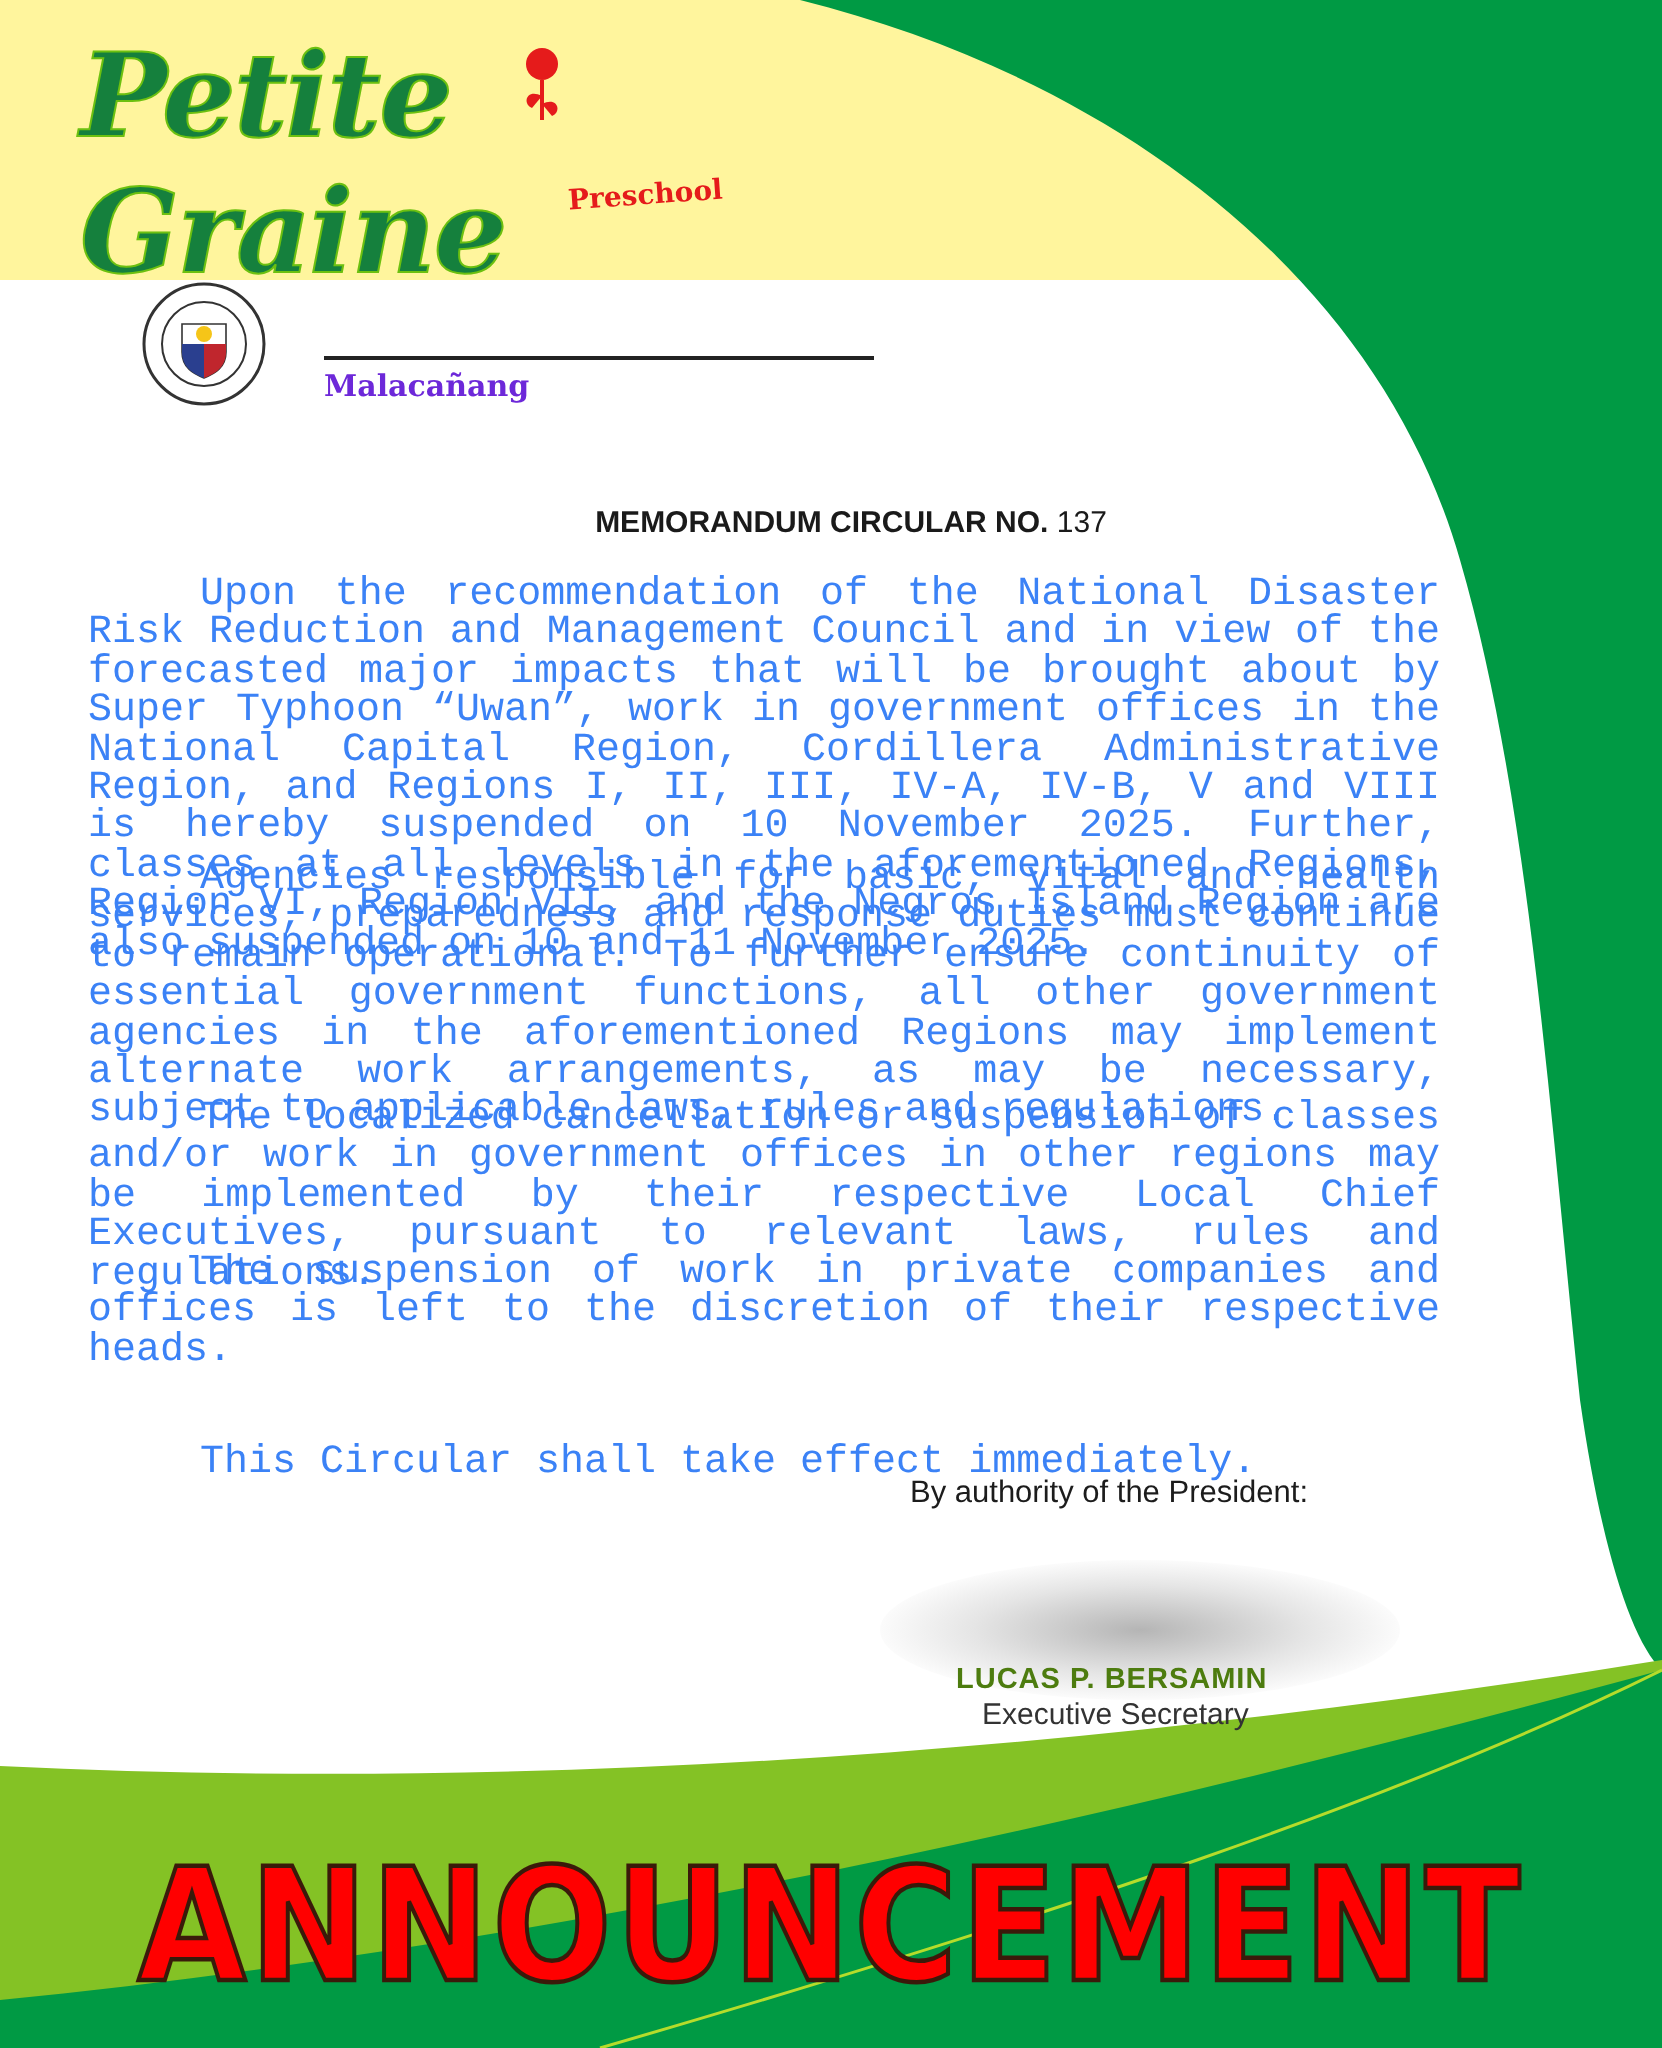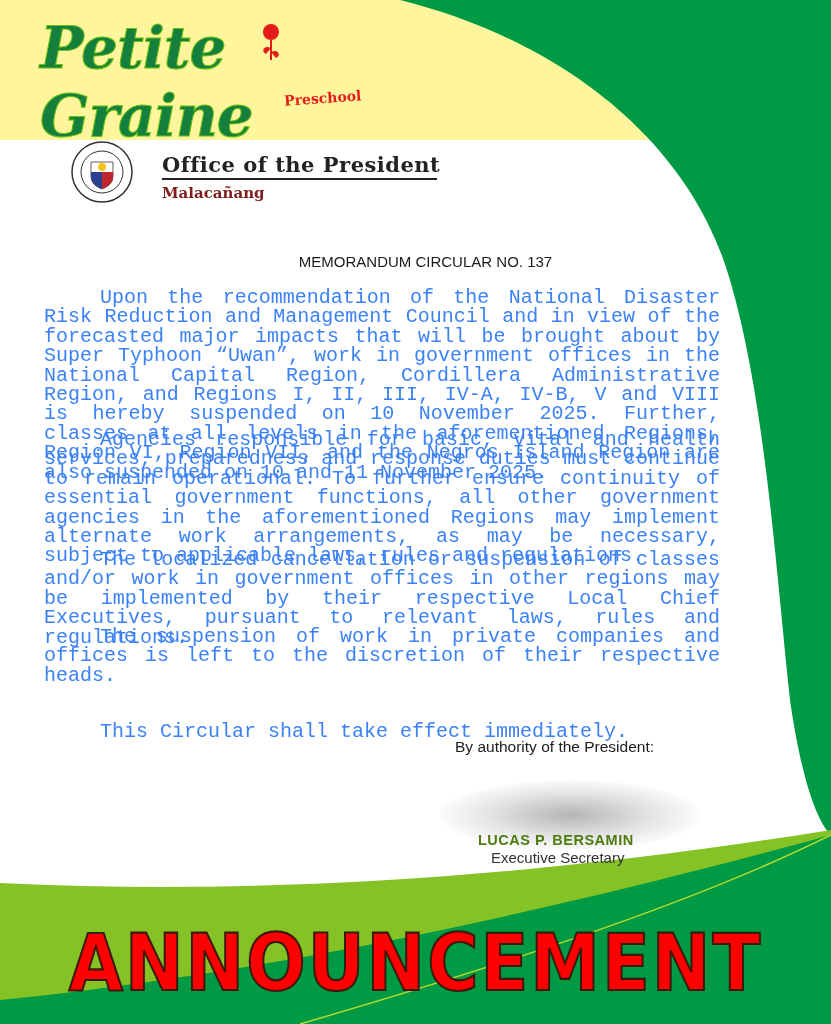--- a/index.html
+++ b/index.html
@@ -6,23 +6,23 @@
   body { width:831px; height:1024px; position:relative; overflow:hidden; background:#ffffff; font-family:"Liberation Sans", sans-serif; }
   .bg { position:absolute; left:0; top:0; width:831px; height:1024px; }
   .logo { position:absolute; left:40px; top:14px; width:360px; height:110px; }
   .logo-main { position:absolute; left:0; top:0; font-family:"DejaVu Serif", serif; font-weight:bold; font-style:italic; font-size:58px; color:#15803d; letter-spacing:-1px; -webkit-text-stroke:1px #6cc010; }
   .logo-sub { position:absolute; left:244px; top:76px; font-family:"DejaVu Serif", serif; font-weight:bold; font-size:14px; color:#e51b1b; transform:rotate(-4deg); }
   .rose { position:absolute; left:218px; top:8px; width:26px; height:40px; }
   .letterhead { position:absolute; left:70px; top:140px; width:380px; height:70px; }
   .seal { position:absolute; left:0; top:0; width:64px; height:64px; }
   .office-title { position:absolute; left:92px; top:12px; font-family:"DejaVu Serif", serif; font-weight:bold; font-size:21px; color:#222; letter-spacing:0.5px; }
   .office-rule { position:absolute; left:92px; top:38px; width:275px; height:2px; background:#222; }
-  .office-sub { position:absolute; left:92px; top:44px; font-family:"DejaVu Serif", serif; font-weight:bold; font-size:15px; color:#7f1d1d; }
+  .office-sub { position:absolute; left:92px; top:44px; font-family:"DejaVu Serif", serif; font-weight:bold; font-size:15px; color:#6d28d9; }
   .memo-title { position:absolute; left:0; width:831px; top:253px; text-align:center; font-size:15px; color:#1a1a1a; padding-left:20px; box-sizing:border-box; }
-  .memo-title b { font-weight:normal; }
+  .memo-title b { font-weight:bold; }
   .body-text { position:absolute; left:44px; width:676px; font-size:20px; line-height:19.4px; color:#3b82f6; text-align:justify;font-family:Liberation Mono, monospace; }
   .body-text .indent { display:inline-block; width:56px; }
   .p1 { top:288px; }
   .p2 { top:430px; }
   .p3 { top:550px; }
   .p4 { top:627px; }
   .p5 { top:684px;margin-top:38px; }
   .by-auth { position:absolute; left:455px; top:738px; font-size:15.5px; color:#1c1c1c; }
   .sig-blur { position:absolute; left:440px; top:780px; width:260px; height:70px; border-radius:50%; background:radial-gradient(ellipse at center, rgba(120,120,120,0.55) 0%, rgba(180,180,180,0.35) 45%, rgba(255,255,255,0) 75%); }
   .sig-name { position:absolute; left:478px; top:832px; font-weight:bold; font-size:14.5px; color:#4d7c0f; letter-spacing:0.5px; }
@@ -53,21 +53,20 @@
 
 <div class="letterhead">
   <svg class="seal" viewBox="0 0 64 64">
     <circle cx="32" cy="32" r="30" fill="#fff" stroke="#333" stroke-width="1.5"></circle>
     <circle cx="32" cy="32" r="21" fill="#fff" stroke="#333" stroke-width="1"></circle>
     <path d="M21,22 L43,22 L43,36 C43,44 37,47 32,49 C27,47 21,44 21,36 Z" fill="#fff" stroke="#333" stroke-width="0.8"></path>
     <path d="M21,32 L32,32 L32,49 C27,47 21,44 21,36 Z" fill="#2a3f8f"></path>
     <path d="M32,32 L43,32 L43,36 C43,44 37,47 32,49 Z" fill="#c0262d"></path>
     <circle cx="32" cy="27" r="4" fill="#f5c518"></circle>
   </svg>
-  <span class="office-title">Office of the President</span>
   <div class="office-rule"></div>
   <span class="office-sub">Malacañang</span>
 </div>
 
 <div class="memo-title">
   <b>MEMORANDUM CIRCULAR NO.</b>
   <span>137</span>
 </div>
 
 <div class="body-text p1"><span class="indent"></span><span>Upon the recommendation of the National Disaster Risk Reduction and Management Council and in view of the forecasted major impacts that will be brought about by Super Typhoon “Uwan”, work in government offices in the National Capital Region, Cordillera Administrative Region, and Regions I, II, III, IV-A, IV-B, V and VIII is hereby suspended on 10 November 2025. Further, classes at all levels in the aforementioned Regions, Region VI, Region VII, and the Negros Island Region are also suspended on 10 and 11 November 2025.</span></div>

